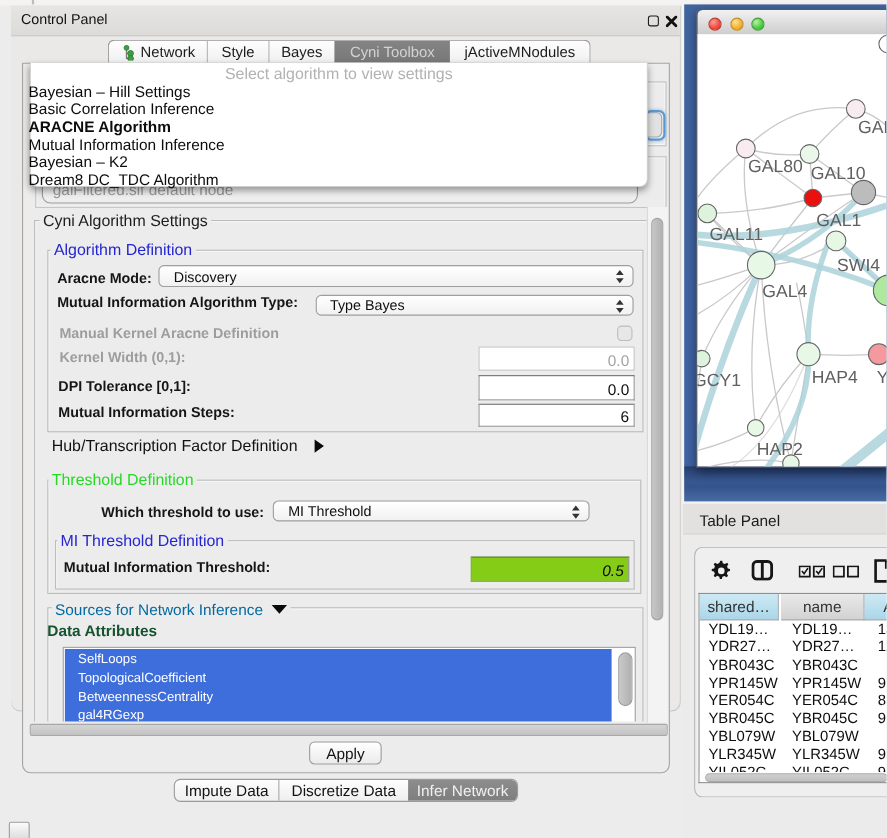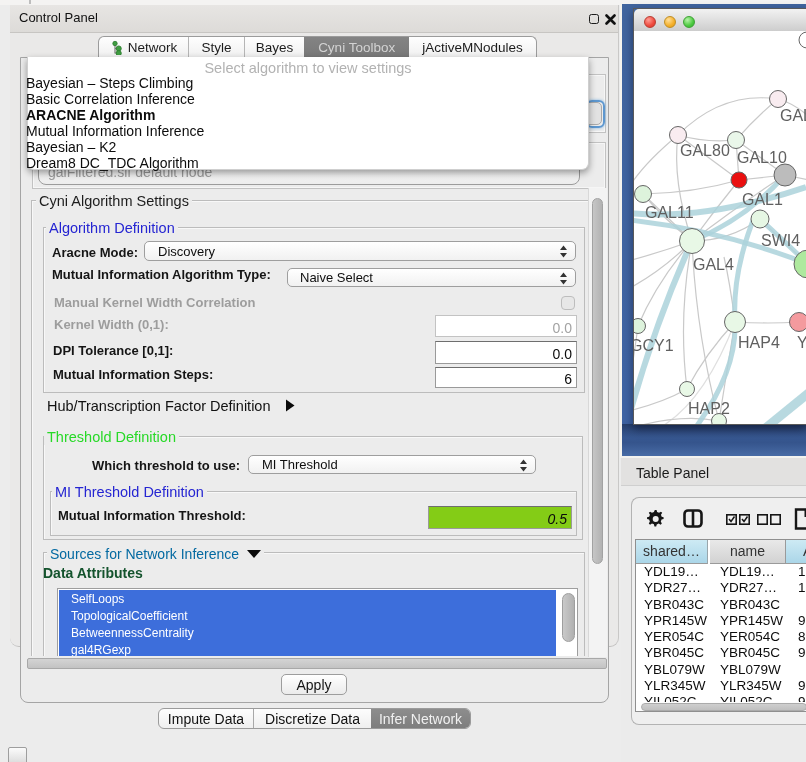--- a/index.html
+++ b/index.html
@@ -60,27 +60,27 @@
     <div class="abs b" style="left:31px;top:188px;font-size:13px;color:#151515;">Aracne Mode:</div>
     <div class="abs" style="left:123px;top:184px;width:432px;height:20px;background:linear-gradient(#ffffff,#f1f1f1);border:1px solid #9e9e9e;border-radius:5px;box-sizing:border-box;">
       <div class="abs" style="left:13px;top:2px;font-size:13px;color:#0e0e0e;">Discovery</div>
       <svg class="abs" style="right:7px;top:3px;" width="9" height="13" viewBox="0 0 9 13">
           <path d="M4.5 0.5 L8 5 L1 5 Z M4.5 12.5 L8 8 L1 8 Z" fill="#333"></path>
         </svg>
     </div>
 
     <div class="abs b" style="left:31px;top:210px;font-size:13px;color:#151515;">Mutual Information Algorithm Type:</div>
     <div class="abs" style="left:266px;top:211px;width:289px;height:19px;background:linear-gradient(#ffffff,#f1f1f1);border:1px solid #9e9e9e;border-radius:5px;box-sizing:border-box;">
-      <div class="abs" style="left:12px;top:1px;font-size:13px;color:#0e0e0e;">Naive Select</div>
+      <div class="abs" style="left:12px;top:1px;font-size:13px;color:#0e0e0e;">Type Bayes</div>
       <svg class="abs" style="right:7px;top:3px;" width="9" height="13" viewBox="0 0 9 13">
           <path d="M4.5 0.5 L8 5 L1 5 Z M4.5 12.5 L8 8 L1 8 Z" fill="#333"></path>
         </svg>
     </div>
 
-    <div class="abs b" style="left:33px;top:238px;font-size:13px;color:#9d9d9d;">Manual Kernel Width Correlation</div>
+    <div class="abs b" style="left:33px;top:238px;font-size:13px;color:#9d9d9d;">Manual Kernel Aracne Definition</div>
     <div class="abs" style="left:540px;top:239px;width:14px;height:14px;background:#e7e7e7;border:1px solid #bdbdbd;border-radius:4px;box-sizing:border-box;"></div>
 
     <div class="abs b" style="left:33px;top:260px;font-size:13px;color:#9d9d9d;">Kernel Width (0,1):</div>
     <div class="abs" style="left:414px;top:258px;width:142px;height:22px;background:#fff;border:1px solid #c3c3c3;box-sizing:border-box;">
       <div class="abs" style="right:4px;top:4px;font-size:14px;color:#a3a3a3;">0.0</div>
     </div>
 
     <div class="abs b" style="left:32px;top:286px;font-size:13px;color:#151515;">DPI Tolerance [0,1]:</div>
     <div class="abs" style="left:414px;top:284px;width:142px;height:23px;background:#fff;border:1px solid #9a9a9a;border-top-color:#6e6e6e;box-sizing:border-box;">
       <div class="abs" style="right:4px;top:4px;font-size:14px;color:#0b0b0b;">0.0</div>
@@ -135,21 +135,21 @@
   <div class="abs" style="left:271px;top:669px;width:66px;height:21px;background:linear-gradient(#ffffff,#ebebeb);border:1px solid #9d9d9d;border-radius:5px;box-sizing:border-box;display:flex;align-items:center;justify-content:center;font-size:14px;font-weight:400;color:#141414;">Apply</div>
 
   <div class="abs" style="left:148px;top:703px;width:313px;height:21px;border:1px solid #9b9b9b;border-radius:6px;box-sizing:border-box;display:flex;overflow:hidden;font-size:14px;font-weight:400;color:#111;background:linear-gradient(#fdfdfd,#efefef);">
     <div style="width:95px;display:flex;align-items:center;justify-content:center;border-right:1px solid #a8a8a8;box-sizing:border-box;">Impute Data</div>
     <div style="width:117px;display:flex;align-items:center;justify-content:center;box-sizing:border-box;">Discretize Data</div>
     <div style="width:99px;display:flex;align-items:center;justify-content:center;background:linear-gradient(#8d8d8d,#7e7e7e);color:#f0f0f0;">Infer Network</div>
   </div>
 
   <div class="abs" style="left:17px;top:52px;width:562px;height:113px;background:#fff;border:1px solid #cfcfcf;border-top:none;border-radius:0 0 7px 7px;box-sizing:border-box;box-shadow:0 3px 7px rgba(0,0,0,0.38);font-size:14px;color:#0c0c0c;">
     <div class="abs" style="left:0;top:3px;width:100%;text-align:center;font-size:14.5px;color:#b2b2b2;">Select algorithm to view settings</div>
-    <div class="abs" style="left:-2px;top:18px;line-height:16px;">Bayesian – Steps Climbing</div>
+    <div class="abs" style="left:-2px;top:18px;line-height:16px;">Bayesian – Hill Settings</div>
     <div class="abs" style="left:-2px;top:34px;line-height:16px;">Basic Correlation Inference</div>
     <div class="abs" style="left:-2px;top:50px;line-height:16px;font-weight:bold;">ARACNE Algorithm</div>
     <div class="abs" style="left:-2px;top:66px;line-height:16px;">Mutual Information Inference</div>
     <div class="abs" style="left:-2px;top:82px;line-height:16px;">Bayesian – K2</div>
     <div class="abs" style="left:-2px;top:98px;line-height:16px;">Dream8 DC_TDC Algorithm</div>
   </div>
 </div>
 
 <div class="abs" style="left:8px;top:747px;width:17px;height:15px;background:linear-gradient(#fbfbfb,#dcdcdc);border:1px solid #9e9e9e;border-radius:2px;"></div>
 <div class="abs" style="left:29px;top:0;width:2px;height:4px;background:#bdbdbd;"></div>

